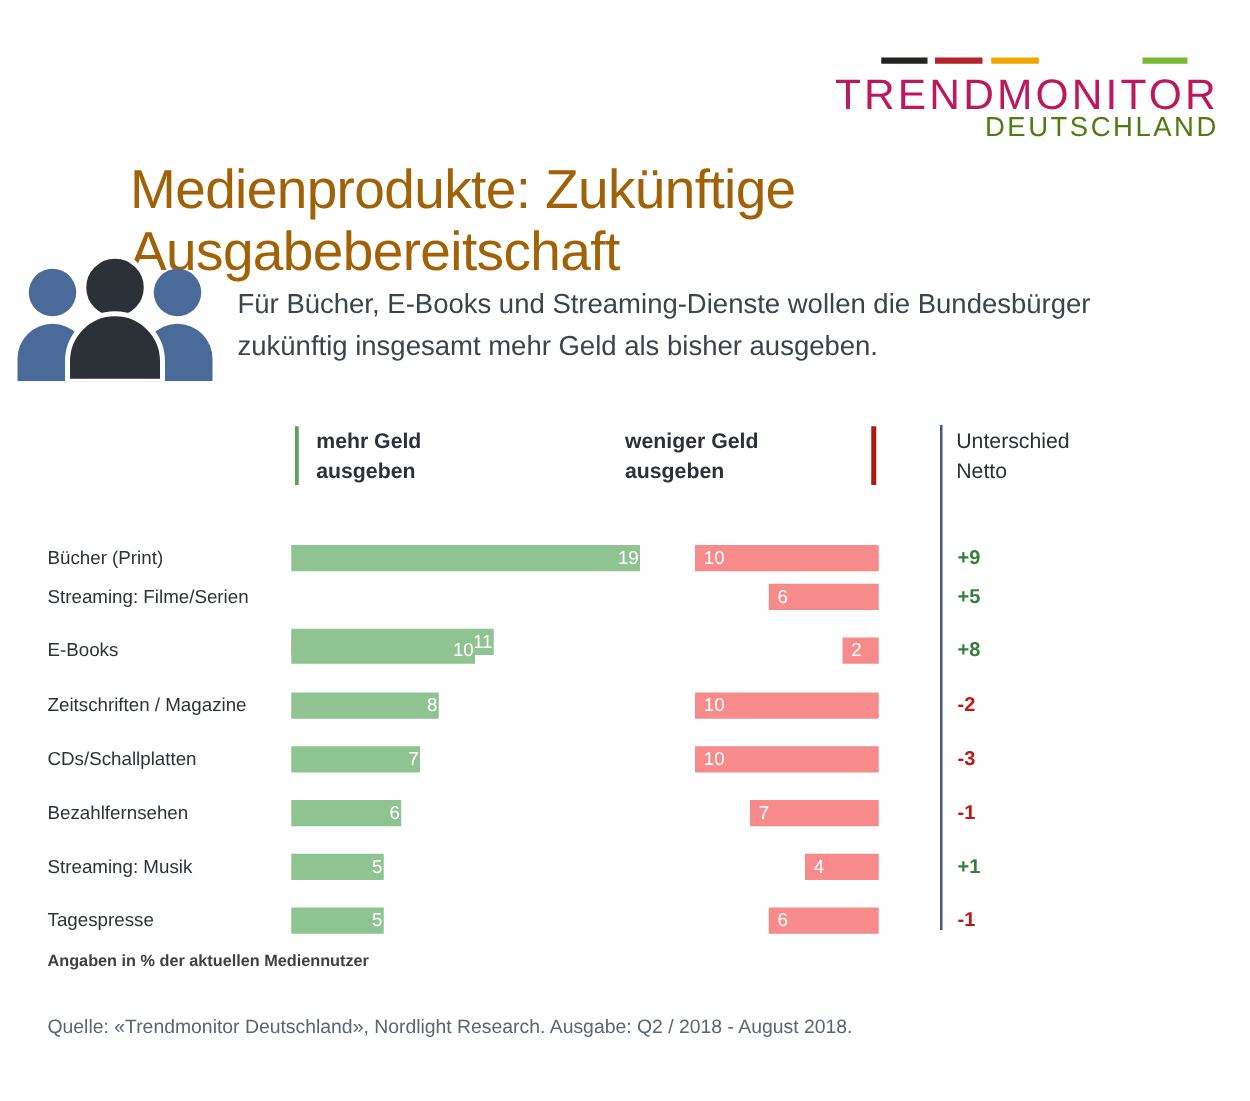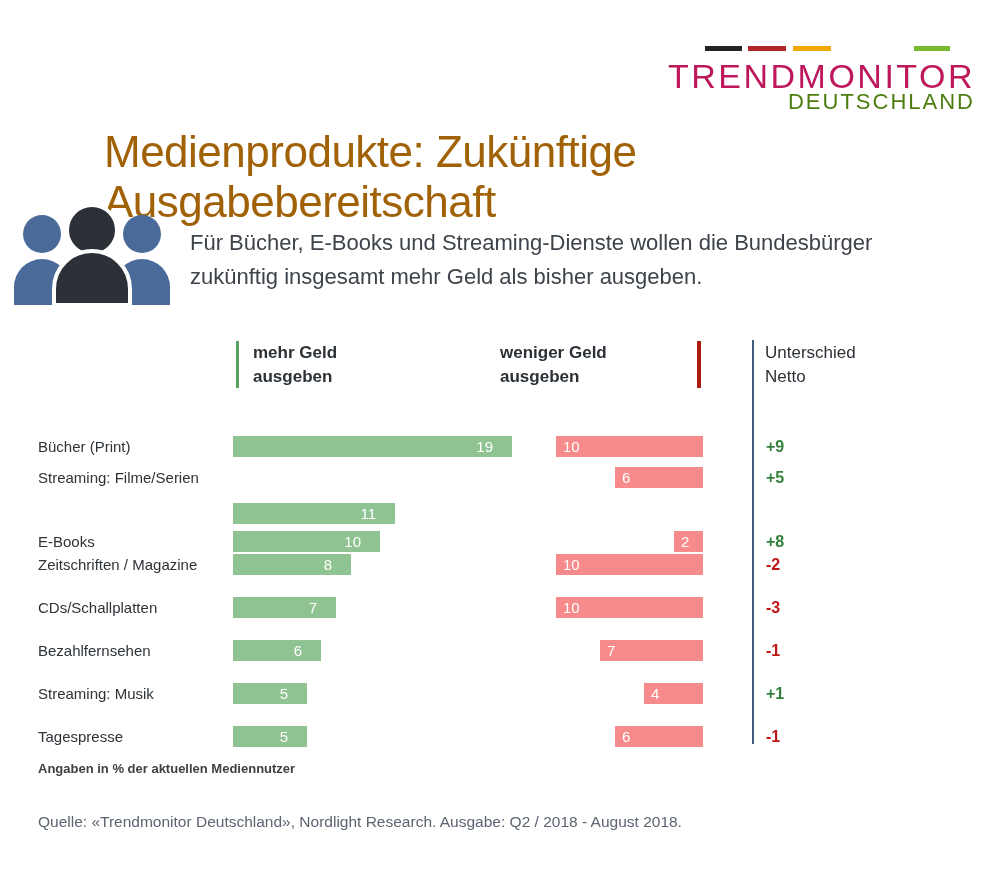--- a/index.html
+++ b/index.html
@@ -34,21 +34,21 @@
   .hdr-more{left:253px;font-weight:bold;}
   .hdr-less{left:500px;width:188px;text-align:left;font-weight:bold;}
   .hdr-net{left:765px;font-weight:400;}
 
   
   .row{position:absolute;left:0;width:1000px;height:21px;}
   .row-label{position:absolute;left:38px;top:0;height:21px;line-height:21px;
              font-size:15px;color:#2e3338;}
   .bar{position:absolute;top:0;height:21px;line-height:21px;font-size:15px;color:#fff;
        box-sizing:border-box;}
-  .bar-more{left:233px;background:#8fc392;text-align:right;padding-right:19px;}
+  .bar-more{left:233px;background:#8fc392;text-align:right;padding-right:1px;}
   .bar-less{right:297px;background:#f78b8b;text-align:left;padding-left:7px;}
   .net-value{position:absolute;left:766px;top:0;height:21px;line-height:21px;
              font-size:16px;font-weight:bold;}
   .net-value.pos{color:#35803b;}
   .net-value.neg{color:#c01616;}
 
   
   .footnote{position:absolute;top:761px;left:38px;font-size:13px;font-weight:bold;
             color:#404040;}
   .source{position:absolute;top:810px;left:38px;font-size:15.5px;line-height:24px;
@@ -103,21 +103,21 @@
     <div class="net-value pos">+9</div>
   </div>
 
   <div class="row" style="top: 467px;">
     <div class="row-label">Streaming: Filme/Serien</div>
     <div class="bar bar-more" style="width: 162px; margin-top: 36px;">11</div>
     <div class="bar bar-less" style="width: 88px;">6</div>
     <div class="net-value pos">+5</div>
   </div>
 
-  <div class="row" style="top: 531px;">
+  <div class="row" style="top: 510px;">
     <div class="row-label">E-Books</div>
     <div class="bar bar-more" style="width: 147px;">10</div>
     <div class="bar bar-less" style="width: 29px;">2</div>
     <div class="net-value pos">+8</div>
   </div>
 
   <div class="row" style="top: 554px;">
     <div class="row-label">Zeitschriften / Magazine</div>
     <div class="bar bar-more" style="width: 118px;">8</div>
     <div class="bar bar-less" style="width: 147px;">10</div>

